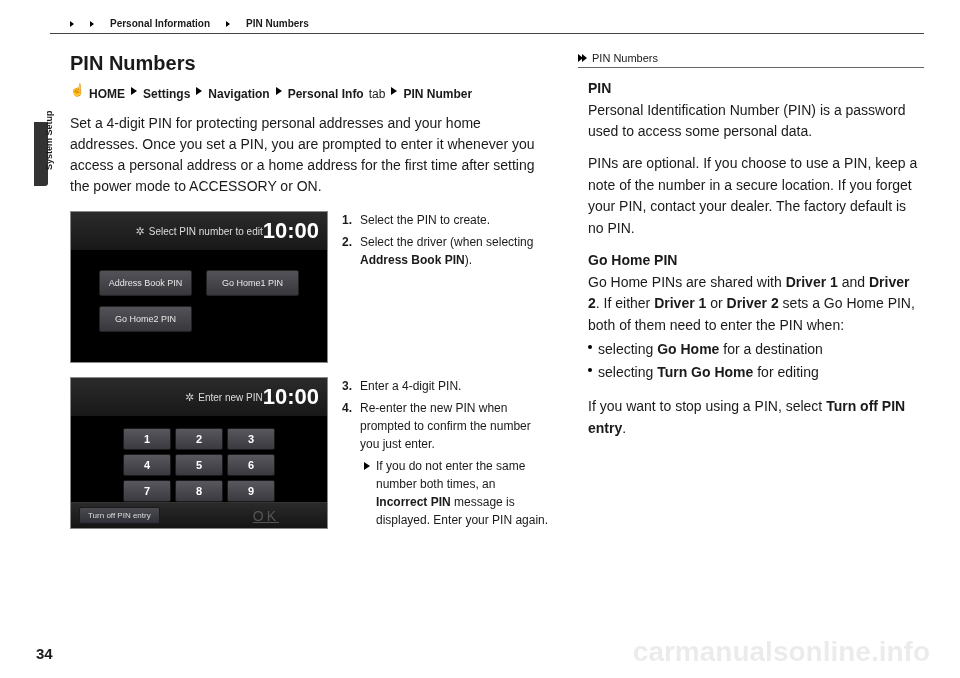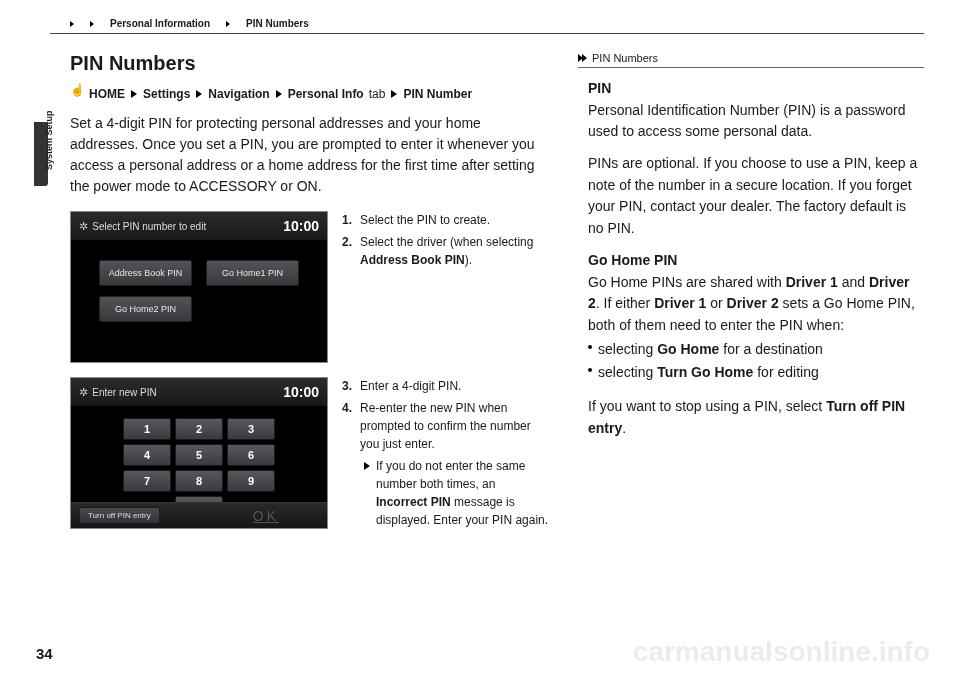--- a/index.html
+++ b/index.html
@@ -54,21 +54,21 @@
     }
     .col-left {
       width: 480px;
     }
     .col-right {
       flex: 1;
     }
     .nav-path {
       font-size: 12px;
       display: flex;
-      align-items: center;
+      align-items: flex-start;
       flex-wrap: wrap;
       gap: 2px;
       margin-bottom: 12px;
     }
     .nav-path .bold { font-weight: 700; }
     .hand-icon {
       display: inline-block;
       width: 14px; height: 14px;
       position: relative;
       margin-right: 3px;
@@ -93,29 +93,29 @@
     .screen {
       width: 258px;
       height: 152px;
       background: #000;
       border: 1px solid #888;
       position: relative;
       flex-shrink: 0;
     }
     .screen-header {
       display: flex;
-      justify-content: space-between;
+      justify-content: flex-end;
       align-items: center;
       padding: 6px 8px;
       color: #ddd;
       font-size: 10px;
       background: linear-gradient(#2b2b2b,#181818);
     }
     .screen-header .time {
-      font-size: 14px;
+      font-size: 22px;
       font-weight: 700;
       color: #fff;
     }
     .gear {
       color: #ccc;
       margin-right: 4px;
       font-size: 11px;
     }
     .screen1-body {
       padding: 20px 28px 10px 28px;

